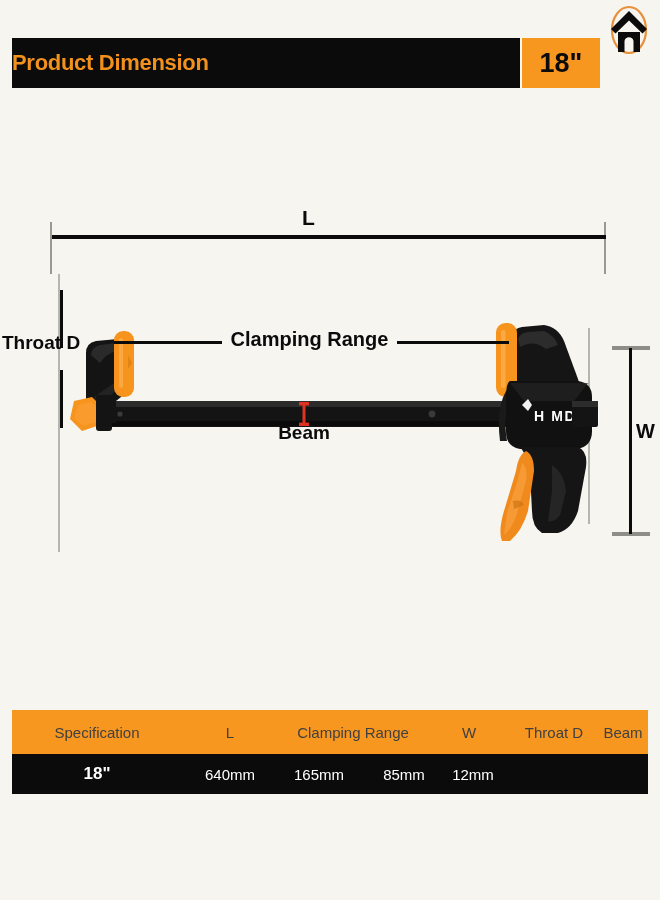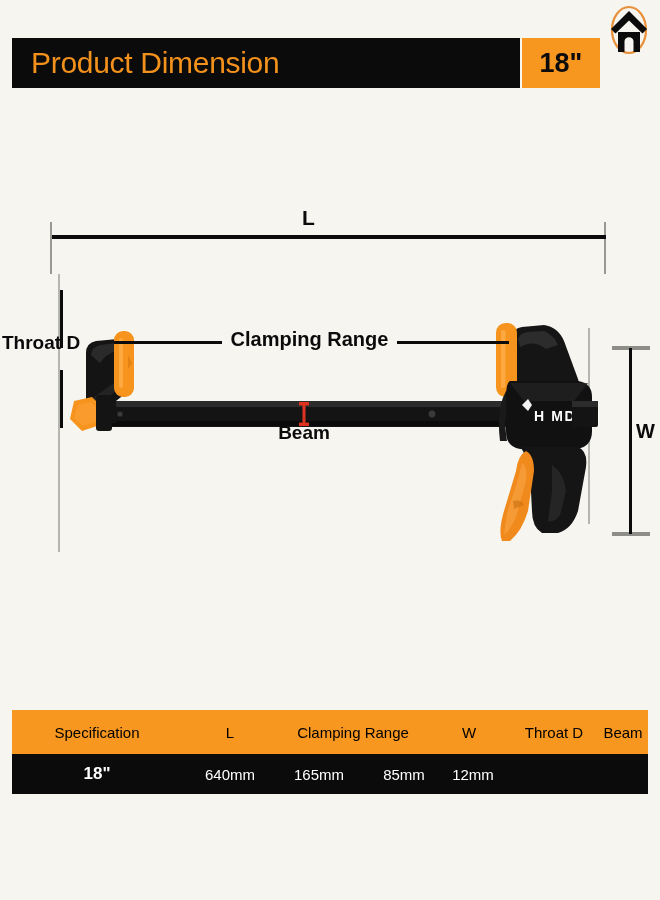--- a/index.html
+++ b/index.html
@@ -13,23 +13,22 @@
 
   
   #header { position:absolute; left:0; top:0; width:660px; height:110px; }
   #title-bar {
     position:absolute; left:12px; top:38px; width:508px; height:50px;
     background:#0B0B0B;
     display:flex; align-items:center;
   }
   #page-title {
     color:#F2911B;
-    font-size:30px; font-weight:normal;
+    font-size:22px; font-weight:bold;
     letter-spacing:-0.3px;
-    padding-left:19px;
     white-space:nowrap;
   }
   #size-badge {
     position:absolute; left:522px; top:38px; width:78px; height:50px;
     background:#F8971F;
     display:flex; align-items:center; justify-content:center;
   }
   #size-badge-label {
     color:#0B0B0B; font-size:27px; font-weight:bold;
   }
@@ -89,21 +88,21 @@
 
   
   #spec-table { position:absolute; left:12px; top:710px; width:636px; }
   #spec-head {
     display:flex; background:#F8971F; height:44px; align-items:center;
   }
   #spec-body {
     display:flex; background:#0B0B0B; height:40px; align-items:center;
   }
   .cell { font-size:15px; text-align:center; }
-  #spec-head .cell { color:#000000; }
+  #spec-head .cell { color:#404040; }
   #spec-body .cell { color:#FFFFFF; }
   .c0 { width:170px; }
   .c1 { width:96px; }
   .c2 { width:150px; }
   .c3 { width:82px; }
   .c4 { width:88px; }
   .c5 { width:50px; }
   #spec-body .c0 { font-weight:bold; font-size:17px; }
 </style>
 </head>

